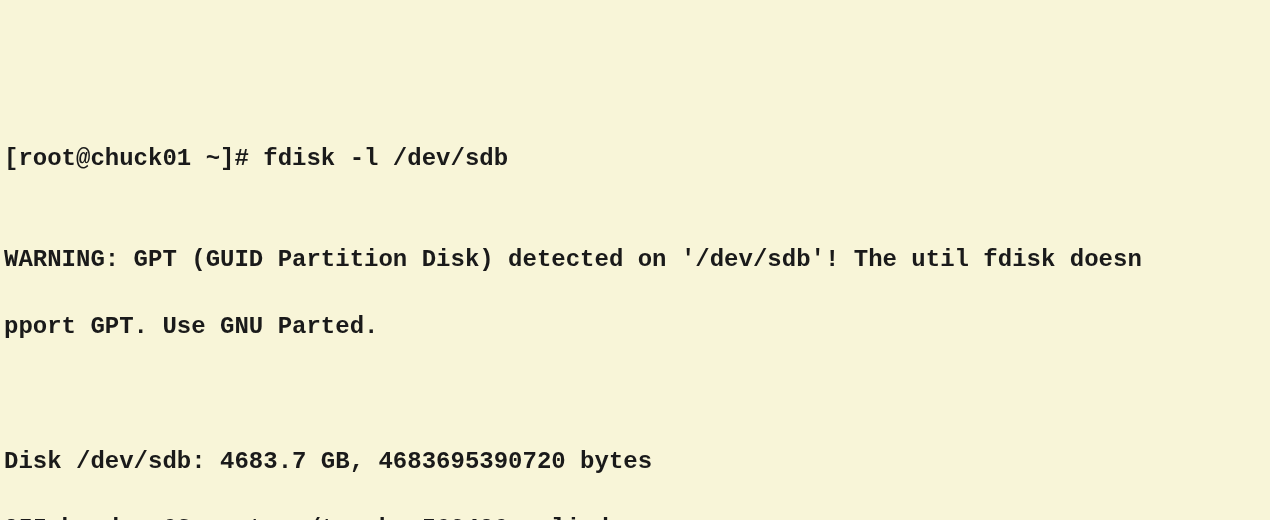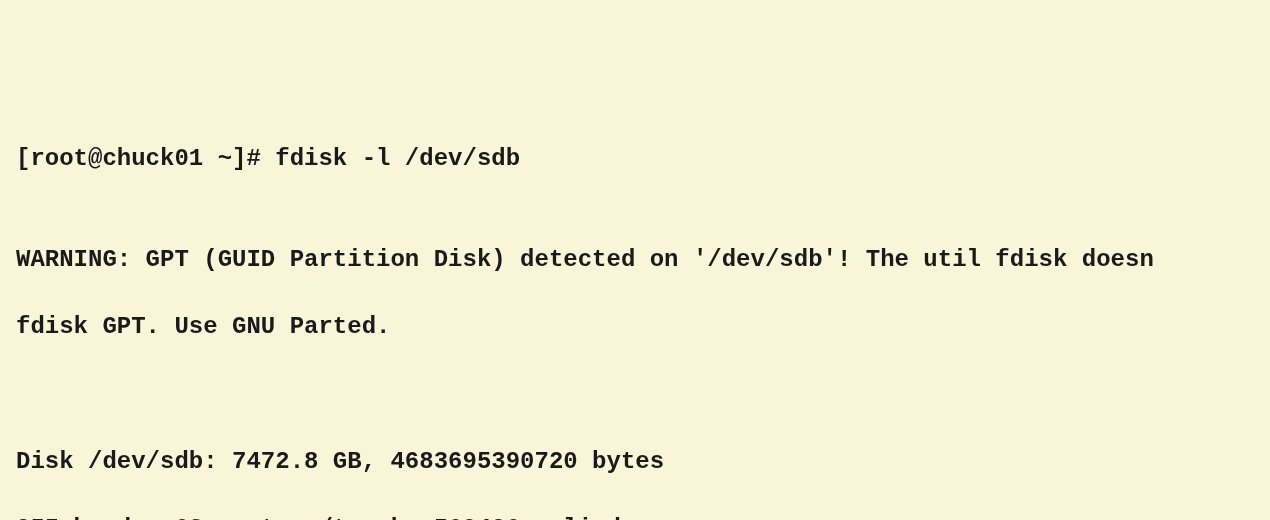--- a/index.html
+++ b/index.html
@@ -15,35 +15,34 @@
       color: #1a1a1a;
       padding: 8px 0 8px 4px;
       line-height: 1.4;
       white-space: pre;
       overflow: hidden;
       width: 1270px;
       height: 520px;
     }
     .line {
       white-space: pre;
-      margin-left: 12px;
     }
   </style>
 </head>
 <body>
 
 
 
 <div class="line"><span>[root@chuck01 ~]# </span><span>fdisk -l /dev/sdb</span></div>
 <div class="line"></div>
 <div class="line">WARNING: GPT (GUID Partition Disk) detected on '/dev/sdb'! The util fdisk doesn</div>
-<div class="line">fdisk GPT. Use GNU Parted.</div>
+<div class="line">pport GPT. Use GNU Parted.</div>
 <div class="line"></div>
 <div class="line"></div>
-<div class="line">Disk /dev/sdb: 7472.8 GB, 4683695390720 bytes</div>
+<div class="line">Disk /dev/sdb: 4683.7 GB, 4683695390720 bytes</div>
 <div class="line">255 heads, 63 sectors/track, 569426 cylinders</div>
 
 
 
 
 <div class="line"></div>
 
 
 
 

